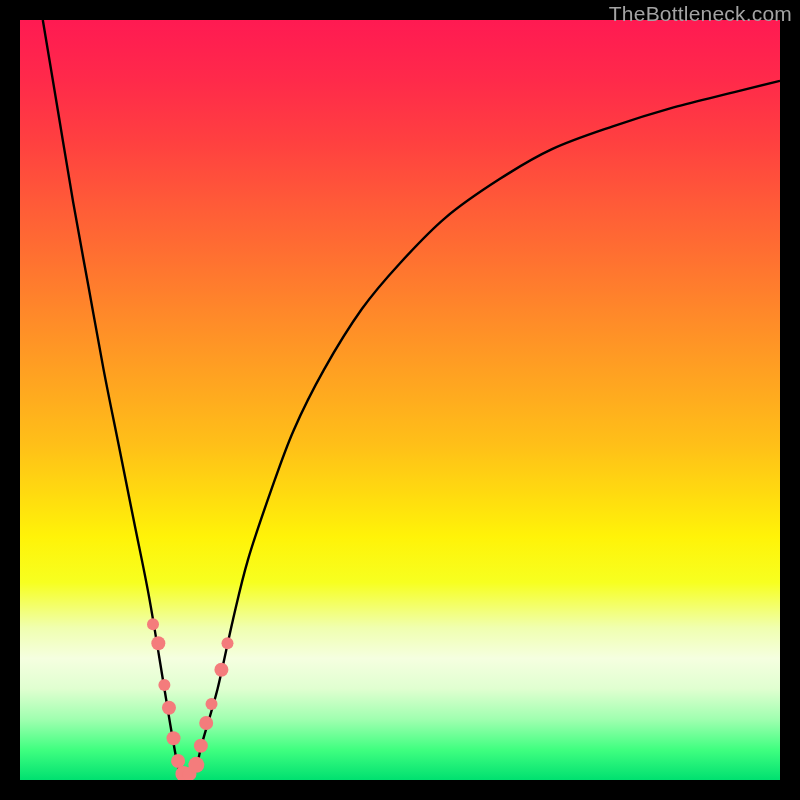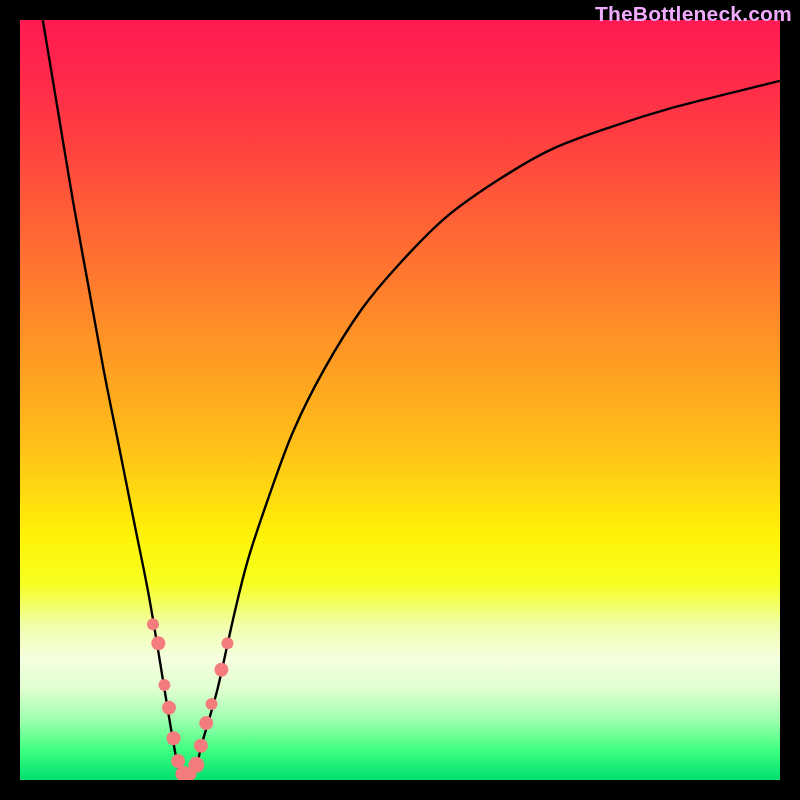--- a/index.html
+++ b/index.html
@@ -50,23 +50,23 @@
     position: absolute;
     top: 0;
     left: 0;
     width: 760px;
     height: 760px;
   }
   .watermark {
     position: absolute;
     top: 2px;
     right: 8px;
-    color: #f0abfc;
+    color: #a3a3a3;
     font-size: 21px;
-    font-weight: 700;
+    font-weight: 400;
     letter-spacing: 0.2px;
     user-select: none;
   }
 </style>
 </head>
 <body>
 
 <div class="frame">
   <div class="plot">
     <svg class="curve" viewBox="0 0 760 760" preserveAspectRatio="none">

